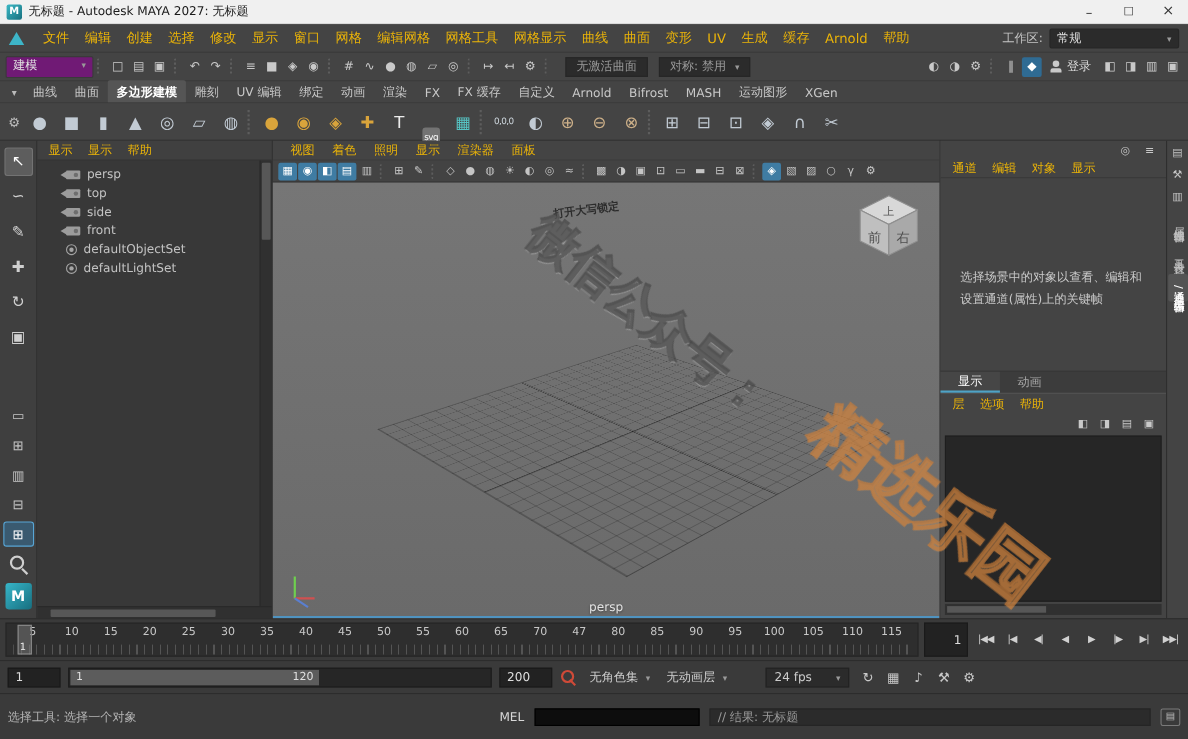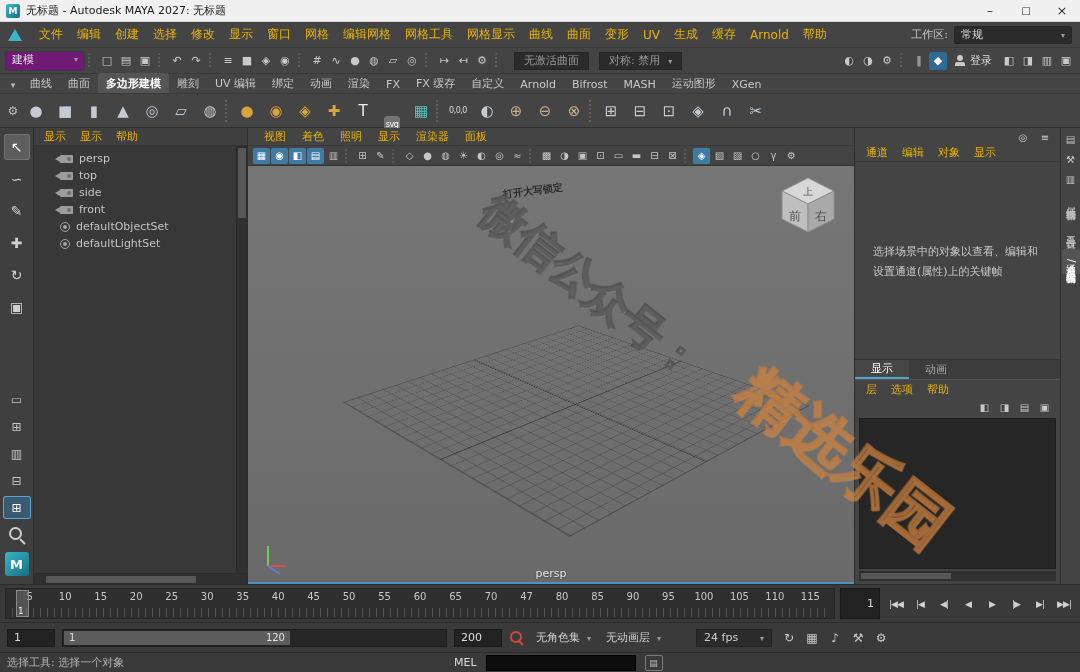--- a/index.html
+++ b/index.html
@@ -160,21 +160,21 @@
 .range-inner{position:absolute;left:1px;top:1px;bottom:1px;width:59%;background:#5c5c5c;display:flex;align-items:center;justify-content:space-between;padding:0 5px;color:#e0e0e0;font-size:10px;}
 .ic-key{width:16px;height:16px;position:relative;}
 .ic-key::before{content:"";position:absolute;left:1px;top:1px;width:8px;height:8px;border:2px solid #cf4a38;border-radius:50%;}
 .ic-key::after{content:"";position:absolute;left:9px;top:9px;width:7px;height:2px;background:#cf4a38;transform:rotate(45deg);transform-origin:left center;box-shadow:2px 2px 0 -1px #cf4a38;}
 .dropdown{display:flex;align-items:center;gap:7px;color:#cfcfcf;padding:0 4px;}
 .fps-select{width:76px;height:18px;background:#2b2b2b;border:1px solid #222;display:flex;align-items:center;padding:0 7px;color:#ccc;margin-left:24px;}
 .range-icons{display:flex;align-items:center;gap:3px;}
 .range-icons .sl-icon{width:20px;height:20px;font-size:12px;}
 
 
-.bottom-row{height:20px;background:#3a3a3a;border-top:1px solid #2c2c2c;display:flex;align-items:center;padding:0 7px;gap:9px;flex:0 0 auto;}
+.bottom-row{height:42px;background:#3a3a3a;border-top:1px solid #2c2c2c;display:flex;align-items:center;padding:0 7px;gap:9px;flex:0 0 auto;}
 .help-text{width:438px;color:#b5b5b5;}
 .mel-label{color:#d8d8d8;}
 .mel-input{width:150px;height:16px;background:#0d0d0d;border:1px solid #000;}
 .result-field{flex:1;height:16px;background:#2b2b2b;border:1px solid #252525;color:#9b9b9b;display:flex;align-items:center;padding:0 7px;}
 .script-editor-icon{width:18px;height:16px;border:1px solid #7a7a7a;border-radius:2px;display:flex;align-items:center;justify-content:center;font-size:9px;color:#bbb;}
 
 
 .watermark{position:absolute;pointer-events:none;font-weight:bold;color:transparent;-webkit-text-stroke:2px rgba(70,70,70,.72);text-shadow:1px 1px 0 rgba(255,255,255,.25);z-index:50;white-space:nowrap;transform-origin:left top;}
 .wm1{left:505px;top:183px;font-size:44px;transform:rotate(38deg);}
 .wm2{left:772px;top:348px;font-size:62px;-webkit-text-stroke:2px rgba(205,125,55,.68);text-shadow:1px 1px 0 rgba(255,200,140,.18);transform:rotate(38deg);}
@@ -868,18 +868,19 @@
         <span class="sl-icon">
           <span class="g">⚙</span>
         </span>
       </div>
   </div>
 
   <div class="bottom-row">
     <div class="help-text">选择工具: 选择一个对象</div>
     <span class="mel-label">MEL</span>
     <div class="mel-input"></div>
+    <div class="result-field">// 结果: 无标题</div>
     <div class="script-editor-icon">▤</div>
   </div>
 
   <div class="watermark wm1">微信公众号：</div>
   <div class="watermark wm2">精选乐园</div>
 </div>
 
 </body></html>

